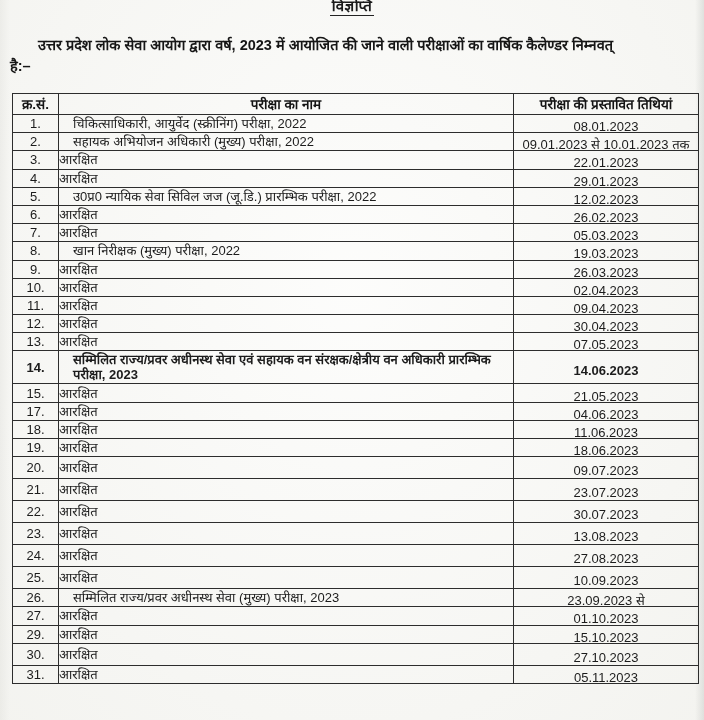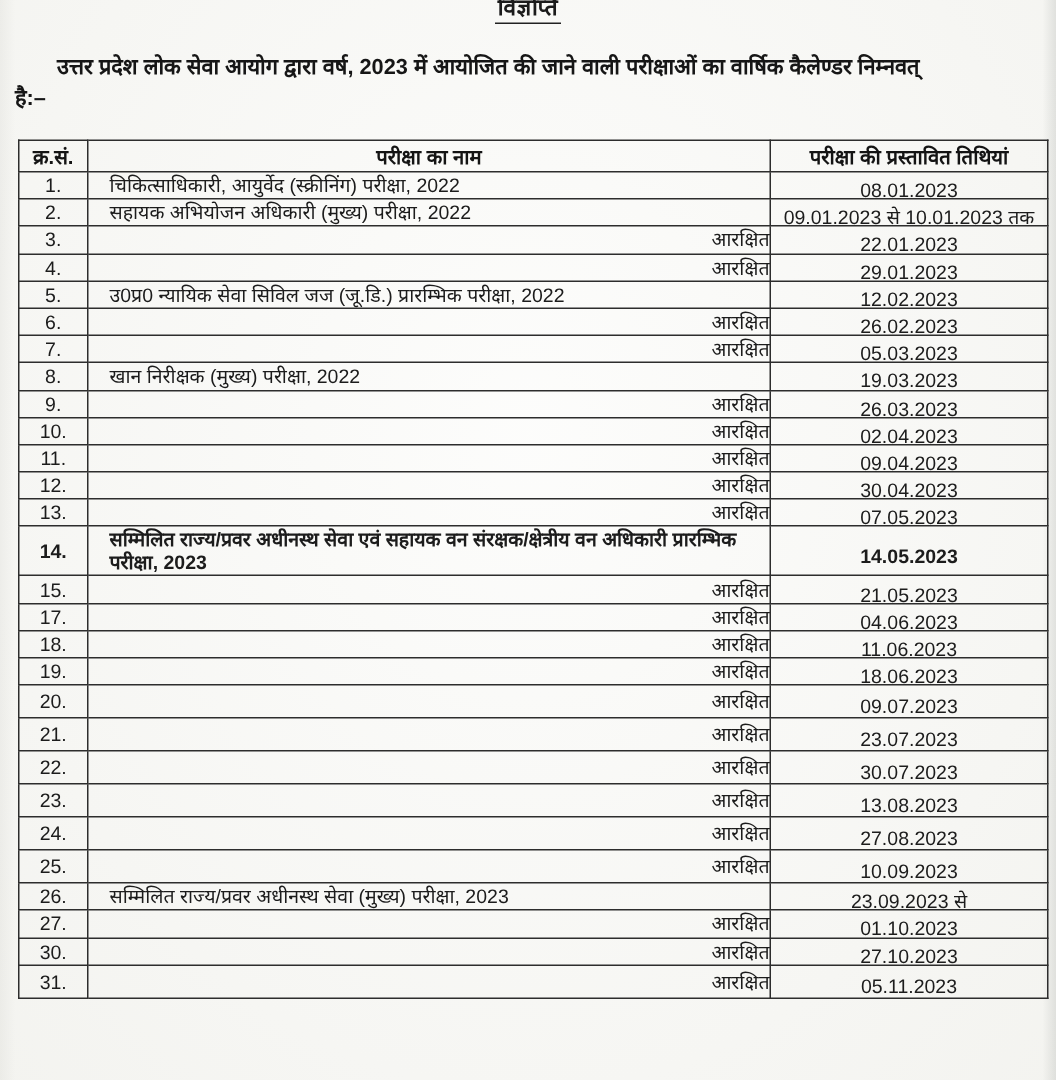--- a/index.html
+++ b/index.html
@@ -56,21 +56,21 @@
   thead th { font-size: 13.5px; font-weight: 700; text-align: center; color: #141414; }
 
   tbody tr { height: 18.2px; }
   tbody tr:nth-child(14) { height: auto; font-weight: bold; }
   tbody tr:nth-child(n+19):nth-child(-n+24) { height: 22px; }
   tbody tr:nth-child(28) { height: 22px; }
 
   td { font-size: 13px; line-height: 15px; color: #1c1c1c; }
   td.sn { text-align: center; }
   td.name { text-align: left; padding: 1px 8px 1px 14px; margin-left: 18px; }
-  td.name.center { text-align: right; padding: 0; }
+  td.name.center { text-align: left; padding: 0; }
   td.date { text-align: center; }
   td.date .dt { position: relative; top: 3px; display: inline-block; line-height: 14px; }
   th.date { vertical-align: bottom; padding-bottom: 1px; }
 </style>
 </head>
 <body>
 
 <div class="page">
 
   <h1 class="title">विज्ञप्ति</h1>
@@ -182,21 +182,21 @@
     <td class="sn">13.</td>
     <td class="name center">आरक्षित</td>
     <td class="date">
       <span class="dt">07.05.2023</span>
     </td>
   </tr>
         <tr>
     <td class="sn">14.</td>
     <td class="name">सम्मिलित राज्य/प्रवर अधीनस्थ सेवा एवं सहायक वन संरक्षक/क्षेत्रीय वन अधिकारी प्रारम्भिक परीक्षा, 2023</td>
     <td class="date">
-      <span class="dt">14.05.2023</span>
+      <span class="dt">14.06.2023</span>
     </td>
   </tr>
         <tr>
     <td class="sn">15.</td>
     <td class="name center">आरक्षित</td>
     <td class="date">
       <span class="dt">21.05.2023</span>
     </td>
   </tr>
         <tr>
@@ -270,20 +270,27 @@
     </td>
   </tr>
         <tr>
     <td class="sn">27.</td>
     <td class="name center">आरक्षित</td>
     <td class="date">
       <span class="dt">01.10.2023</span>
     </td>
   </tr>
         <tr>
+    <td class="sn">29.</td>
+    <td class="name center">आरक्षित</td>
+    <td class="date">
+      <span class="dt">15.10.2023</span>
+    </td>
+  </tr>
+        <tr>
     <td class="sn">30.</td>
     <td class="name center">आरक्षित</td>
     <td class="date">
       <span class="dt">27.10.2023</span>
     </td>
   </tr>
         <tr>
     <td class="sn">31.</td>
     <td class="name center">आरक्षित</td>
     <td class="date">

